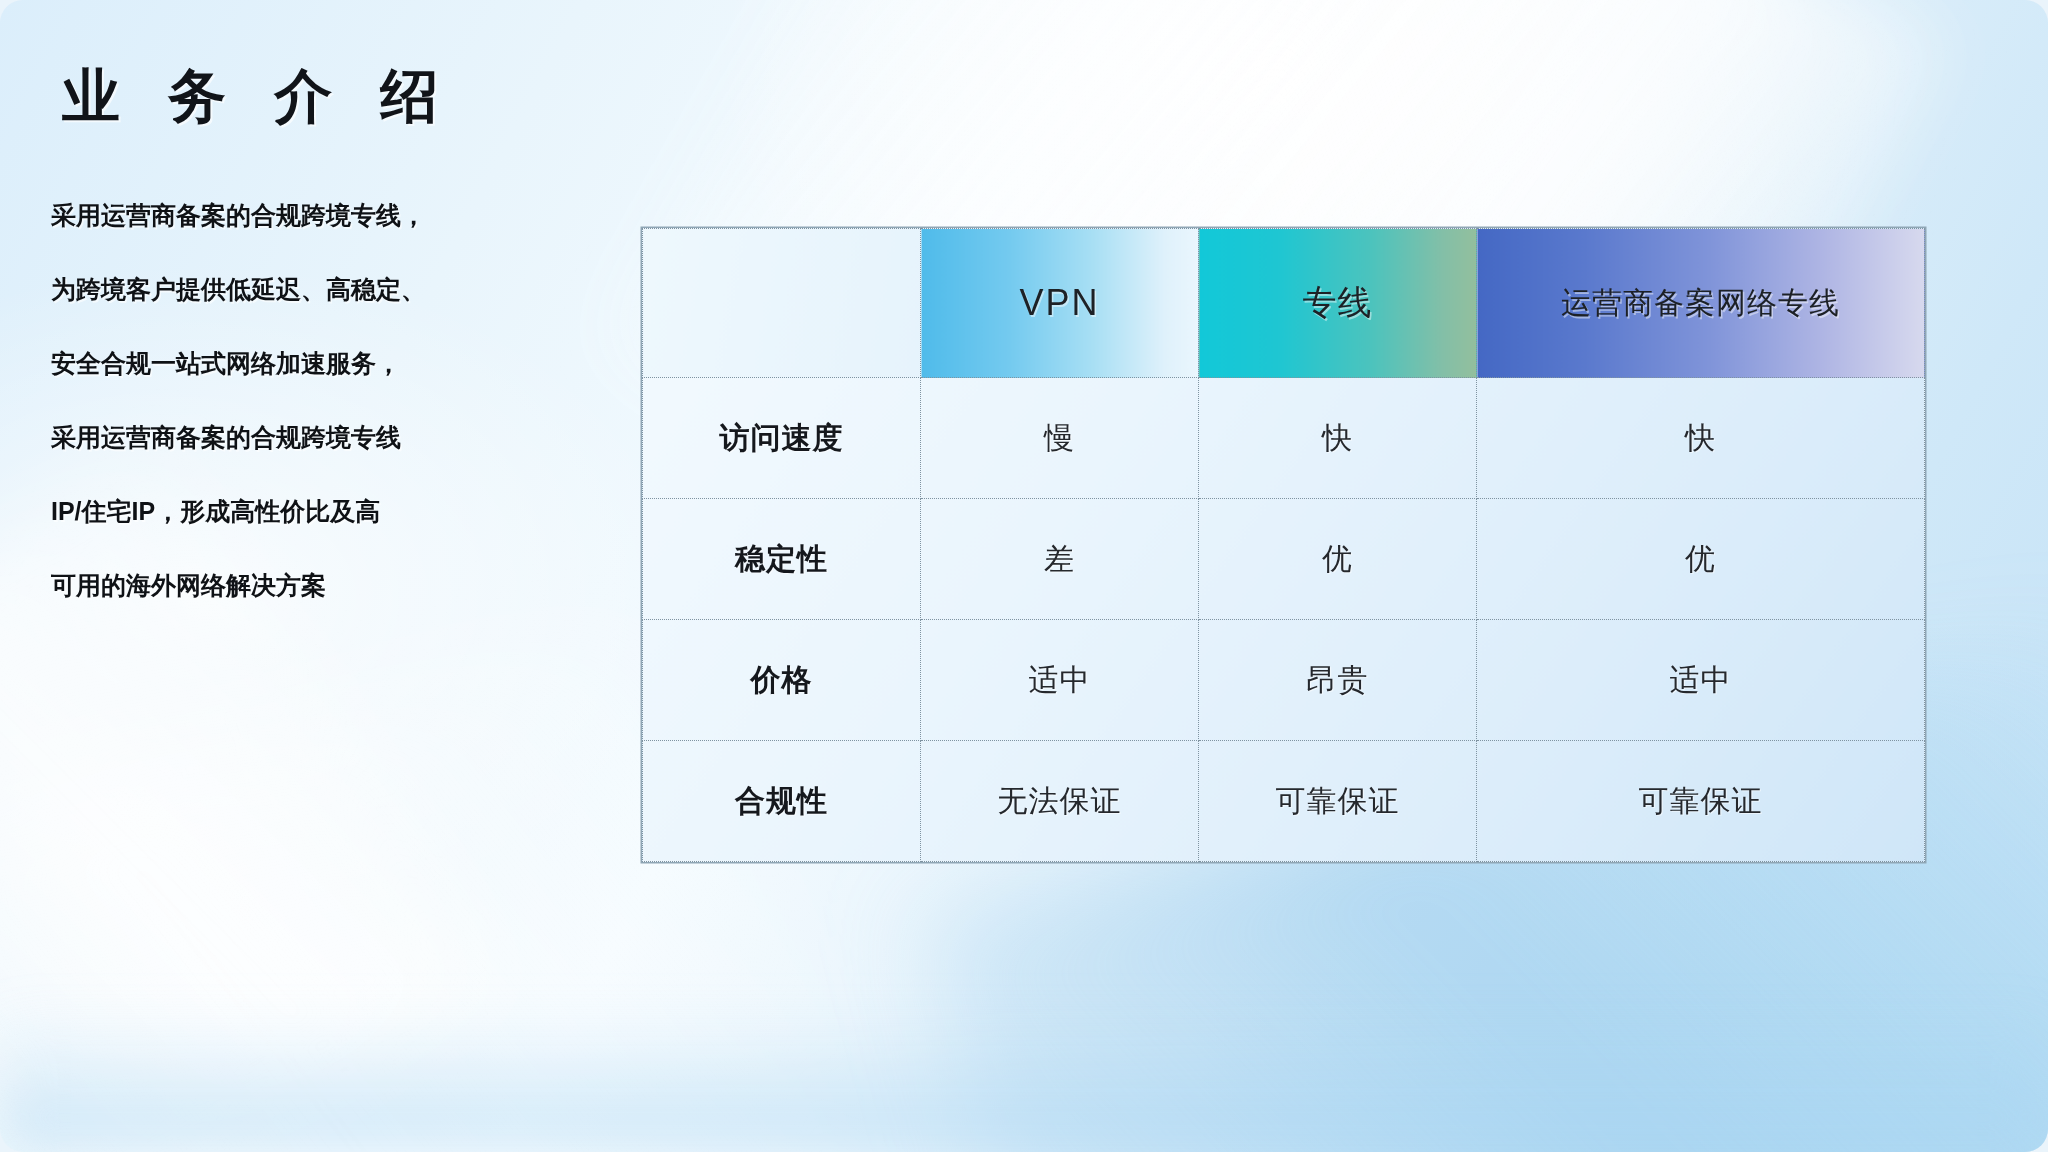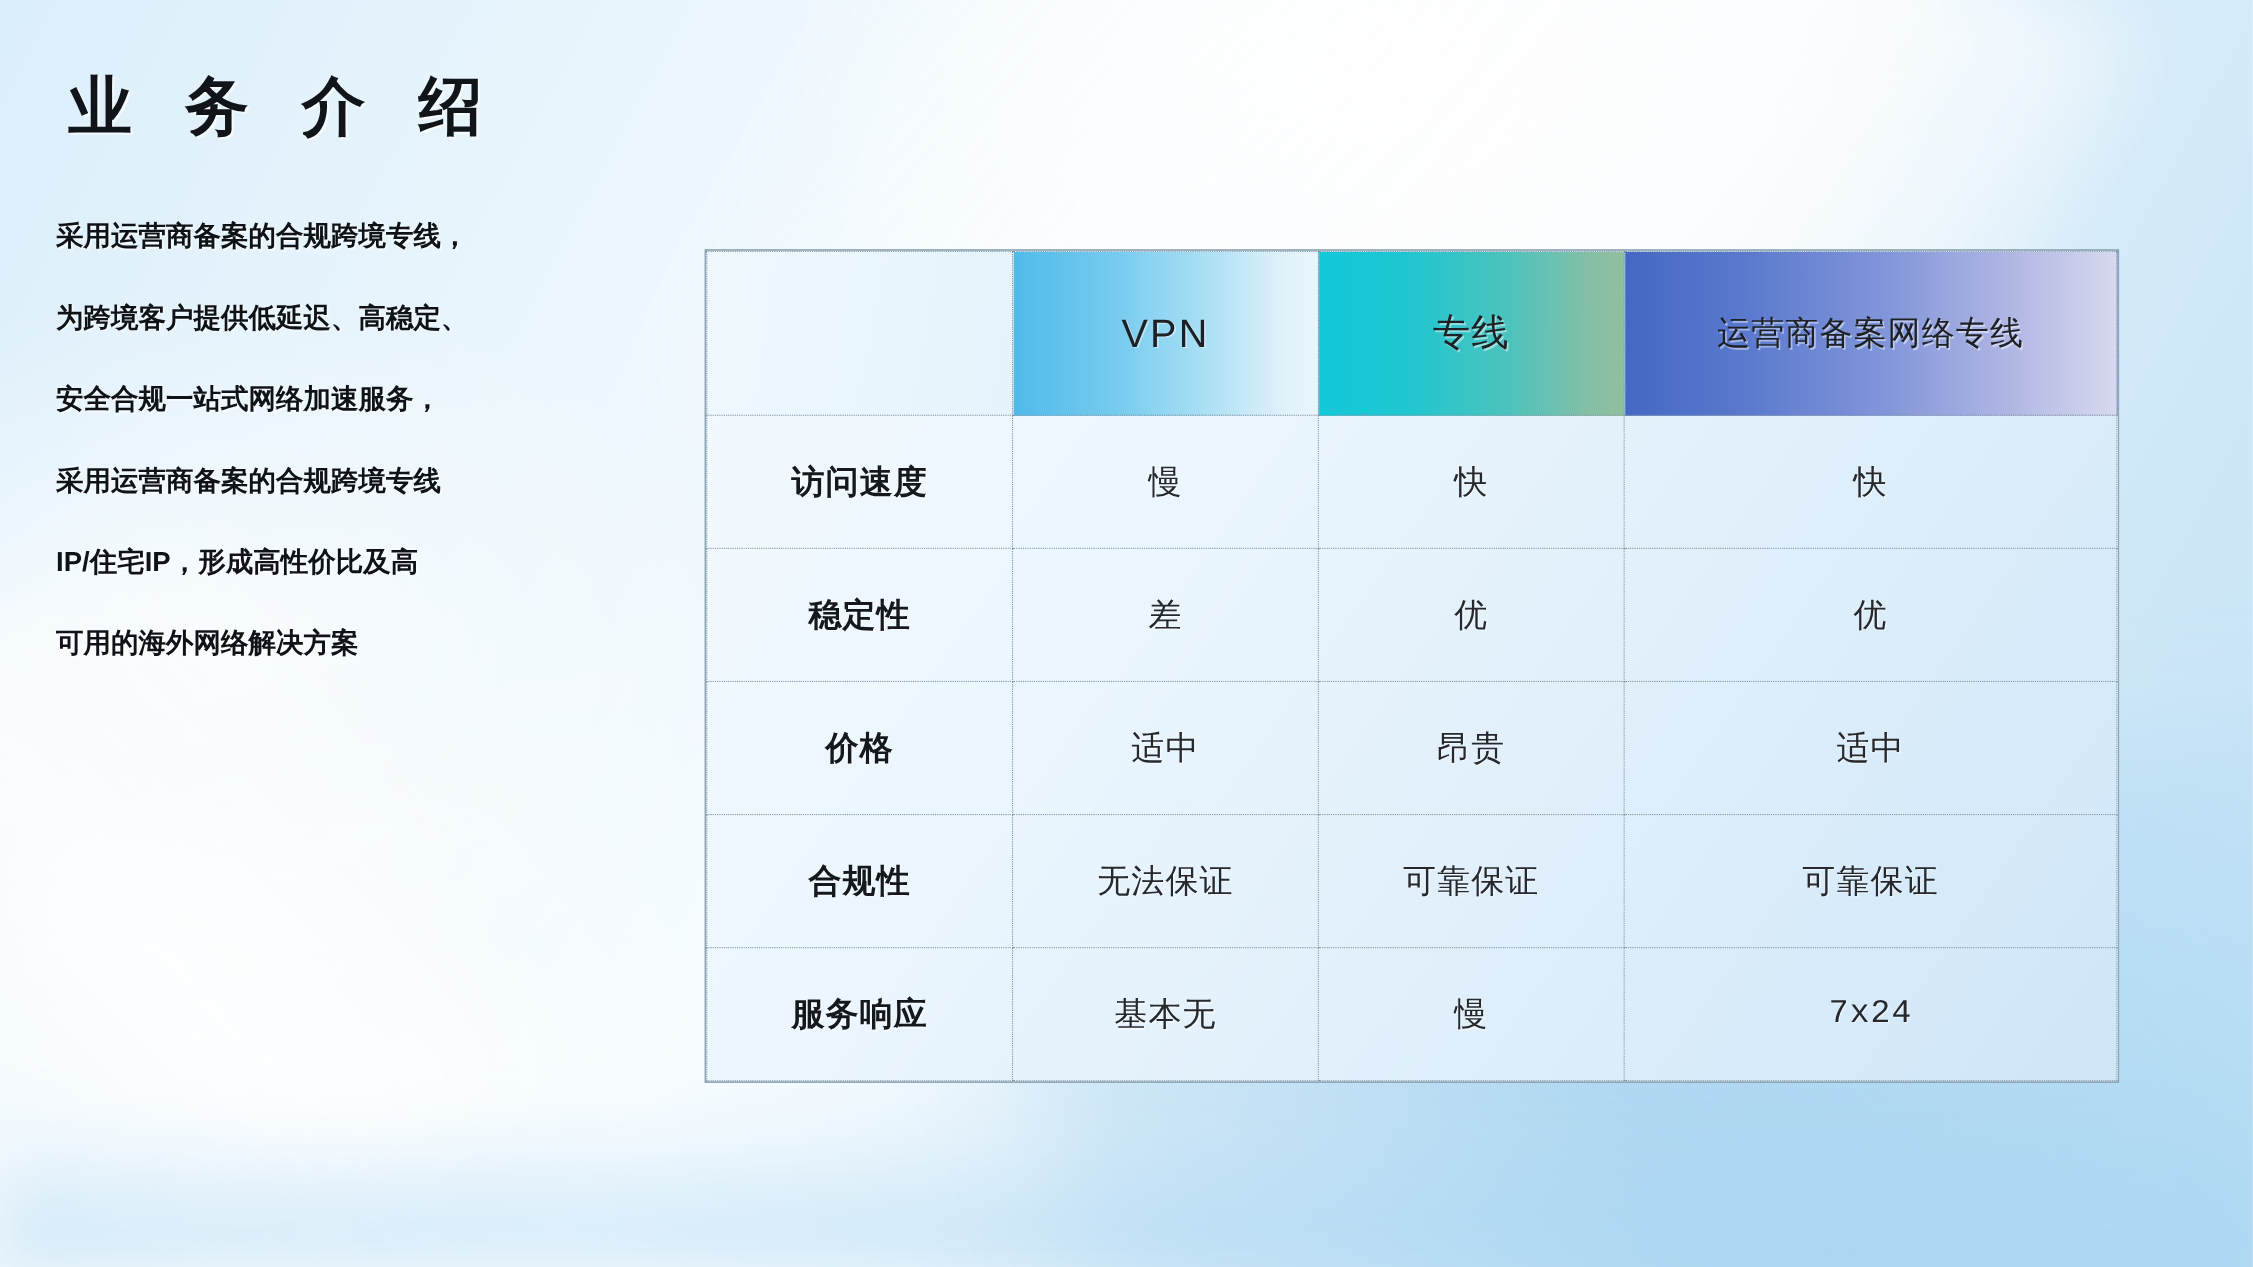--- a/index.html
+++ b/index.html
@@ -9,20 +9,21 @@
     overflow:hidden;
     background:#eaf4fb;
   }
   #slide{
     position:relative;width:2048px;height:1152px;overflow:hidden;
     background:
       radial-gradient(ellipse 900px 620px at 62% 6%, rgba(255,255,255,0.95) 0%, rgba(255,255,255,0.0) 62%),
       radial-gradient(ellipse 760px 520px at 10% 52%, rgba(255,255,255,0.72) 0%, rgba(255,255,255,0) 65%),
       radial-gradient(ellipse 1100px 700px at 96% 96%, rgba(188,226,246,0.85) 0%, rgba(188,226,246,0) 70%),
       linear-gradient(118deg, #dbeefb 0%, #e9f5fc 22%, #f4fbff 42%, #e4f2fb 60%, #cfe8f8 82%, #c3e1f6 100%);
+    border-radius: 23px;
   }
   
   .streak{position:absolute;pointer-events:none;}
   .streak.s1{
     top:-260px;left:760px;width:1050px;height:900px;
     background:linear-gradient(102deg, rgba(255,255,255,0) 0%, rgba(255,255,255,0.85) 48%, rgba(255,255,255,0) 100%);
     transform:rotate(28deg);filter:blur(38px);opacity:.85;
   }
   .streak.s2{
     top:-120px;left:1180px;width:620px;height:780px;
@@ -186,22 +187,16 @@
         <td><span class="cell-val">适中</span></td>
         <td><span class="cell-val">昂贵</span></td>
         <td><span class="cell-val">适中</span></td>
       </tr>
       <tr>
         <td><span class="row-label">合规性</span></td>
         <td><span class="cell-val">无法保证</span></td>
         <td><span class="cell-val">可靠保证</span></td>
         <td><span class="cell-val">可靠保证</span></td>
       </tr>
-      <tr>
-        <td><span class="row-label">服务响应</span></td>
-        <td><span class="cell-val">基本无</span></td>
-        <td><span class="cell-val">慢</span></td>
-        <td><span class="cell-val">7x24</span></td>
-      </tr>
     </tbody>
   </table>
 
 </div>
 
 </body></html>

